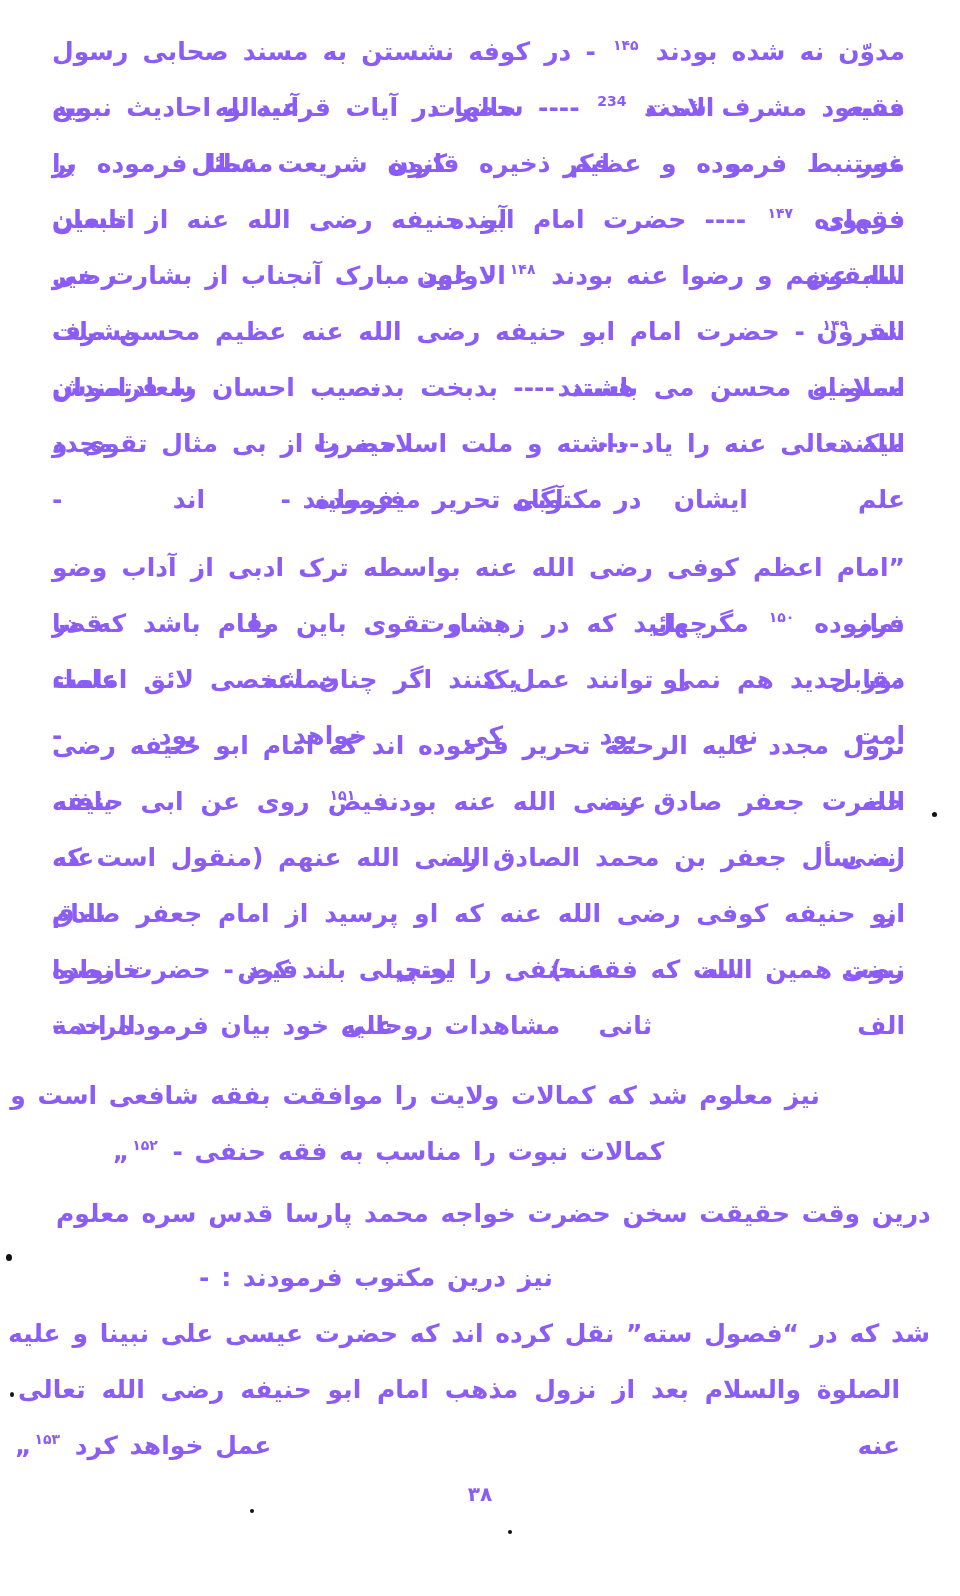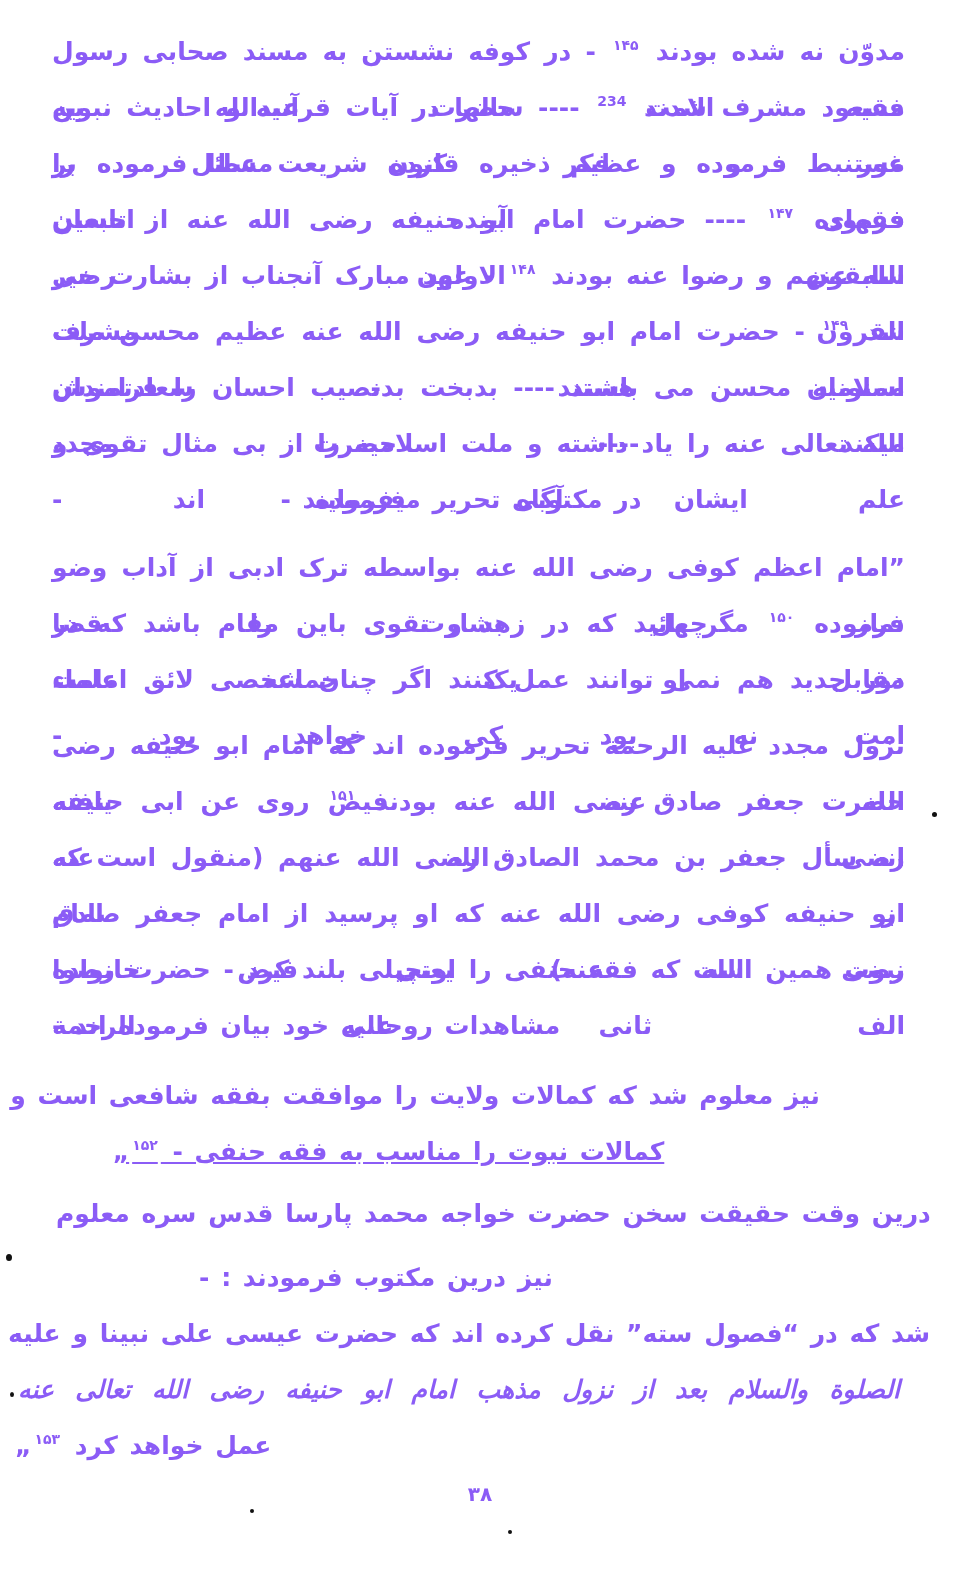--- a/index.html
+++ b/index.html
@@ -22,25 +22,25 @@
     word-spacing:3px;
     white-space:nowrap;
   }
   
   .f{white-space:normal;text-align:justify;text-align-last:justify;text-justify:inter-word;}
   .r{text-align:center;}
   .l{text-align:left;}
   
   .i1{margin-right:90px;}
   .i2{margin-right:140px;}
-  .i3{margin-right:235px;text-decoration:underline;}
+  .i3{margin-right:235px;}
   .i4{margin-right:260px;}
   .i5{margin-right:25px;}
   .i6{margin-right:30px;}
-  .qf{margin-right:60px;margin-left:18px;font-style:italic;}
+  .qf{margin-right:60px;margin-left:18px;}
   .ql{margin-left:15px;}
   
   .g6{margin-top:6px;}
   .g8{margin-top:8px;}
   .g10{margin-top:10px;}
   .g12{margin-top:12px;}
   .g14{margin-top:14px;}
   
   .sup{
     font-size:14px;

